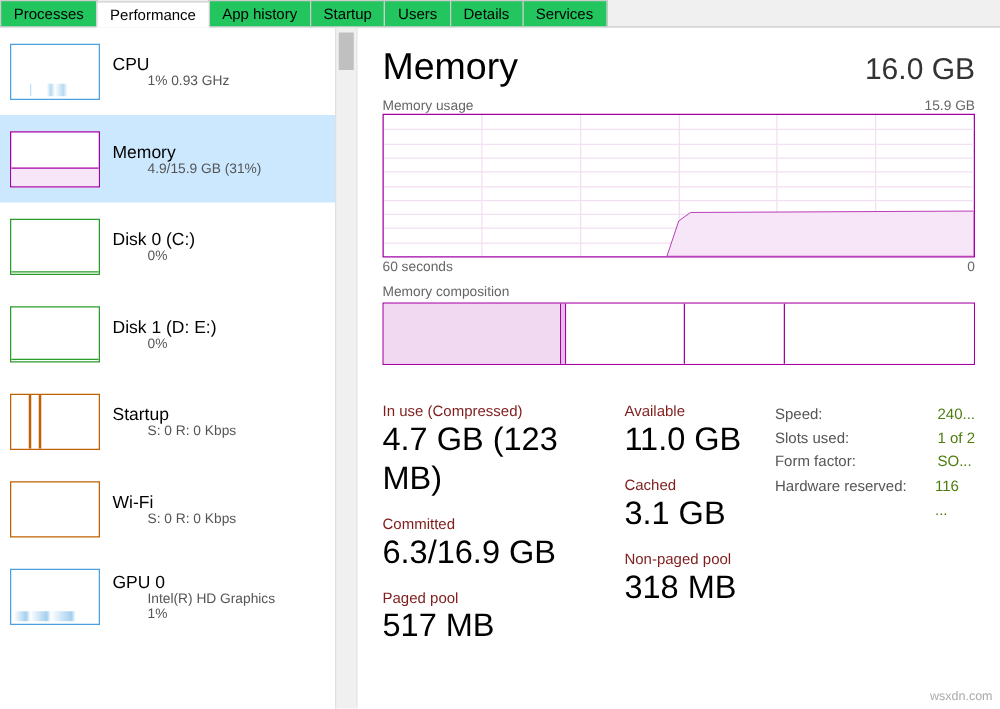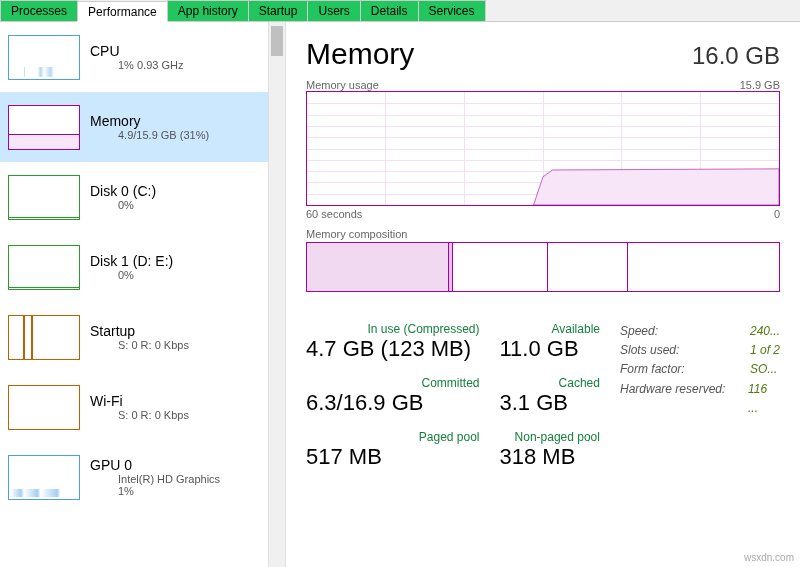--- a/index.html
+++ b/index.html
@@ -28,24 +28,24 @@
 .chart-grid { position: absolute; inset: 0; }
 .gl { position: absolute; left: 0; right: 0; border-top: 1px solid #f3e0f3; }
 .gv { position: absolute; top: 0; bottom: 0; border-left: 1px solid #f3e0f3; }
 .xaxis { display: flex; justify-content: space-between; font-size: 11px; color: #666; margin-top: 2px; }
 .comp { border: 1px solid #a500a5; height: 50px; display: flex; margin-top: 2px; }
 .comp-seg { height: 100%; border-right: 1px solid #a500a5; }
 .comp-seg:last-child { border-right: none; }
 .stats { display: flex; margin-top: 30px; gap: 20px; }
 .stat-col { display: flex; flex-direction: column; }
 .stat-block { margin-bottom: 14px; }
-.stat-label { font-size: 12px; color: #15803d; text-align: right; }
-.stat-value { font-size: 22px; color: #000; }
+.stat-label { font-size: 12px; color: #7f1d1d; }
+.stat-value { font-size: 26px; color: #000; }
 .kv-table { font-size: 12px; }
-.kv-row { display: flex; line-height: 1.6; font-style: italic; }
+.kv-row { display: flex; line-height: 1.6; }
 .kv-key { width: 130px; color: #555; }
 .kv-val { color: #4d7c0f; }
 .watermark { position: absolute; right: 6px; bottom: 4px; font-size: 10px; color: #aaa; }
 
 .spark-cpu::before { content: ""; position: absolute; bottom: 2px; left: 2px; right: 2px; height: 10px; background: linear-gradient(to right, transparent 0%, transparent 20%, #4aa0e0 20%, transparent 22%, transparent 40%, #4aa0e0 45%, transparent 50%, #4aa0e0 60%, transparent 65%, transparent 100%); opacity: .4; }
 .spark-mem::before { content: ""; position: absolute; bottom: 0; left: 0; right: 0; height: 32%; background: #f7e6f7; border-top: 1px solid #a500a5; }
 .spark-disk::before { content: ""; position: absolute; bottom: 1px; left: 0; right: 0; height: 1px; background: #2a9c2a; }
 .spark-eth::before { content: ""; position: absolute; bottom: 0; left: 14px; width: 2px; height: 100%; background: #c06000; }
 .spark-eth::after { content: ""; position: absolute; bottom: 0; left: 22px; width: 2px; height: 100%; background: #c06000; }
 .spark-gpu::before { content: ""; position: absolute; bottom: 2px; left: 2px; right: 2px; height: 8px; background: linear-gradient(to right, transparent 0%, #4aa0e0 15%, transparent 20%, #4aa0e0 40%, transparent 45%, #4aa0e0 70%, transparent 75%, transparent 100%); opacity: .5; }

